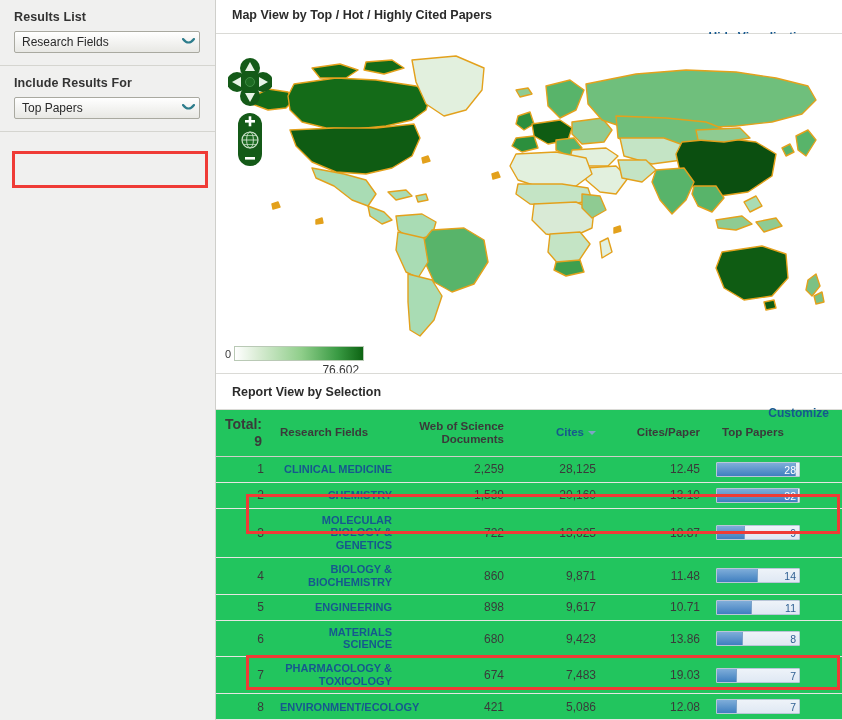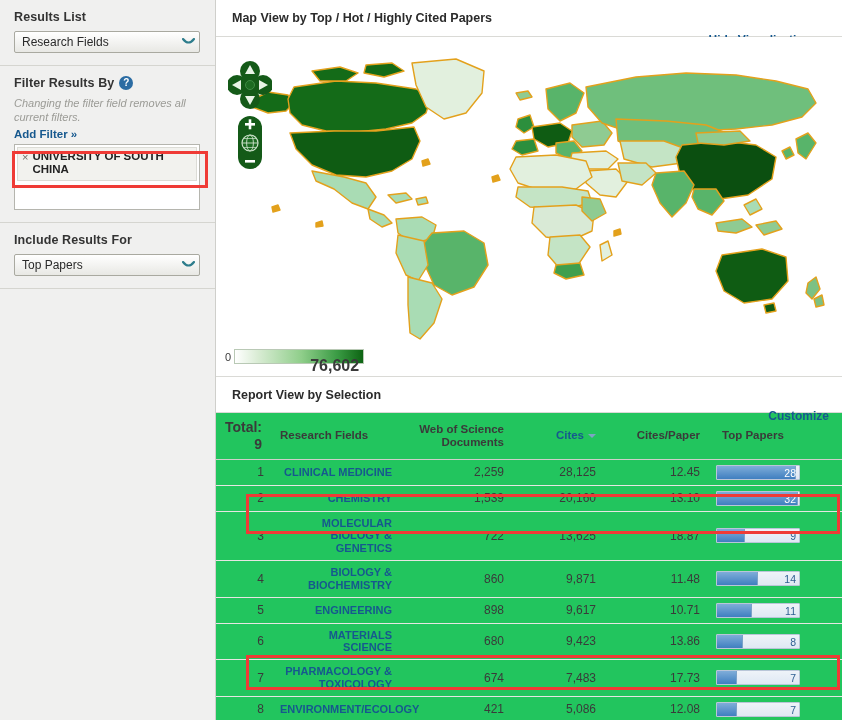--- a/index.html
+++ b/index.html
@@ -4,21 +4,21 @@
 <style>
   * { box-sizing: border-box; margin: 0; padding: 0; }
   html, body {
     width: 842px; height: 720px;
     font-family: "Liberation Sans", sans-serif;
     font-size: 12px;
     background: #ffffff;
     color: #333333;
     overflow: hidden;
   }
-  #app { position: relative; width: 842px; height: 720px; display: flex; }
+  #app { position: relative; width: 842px; height: 720px; display: flex; align-items: flex-end; }
 
   
   #sidebar {
     width: 216px; height: 720px;
     background: #f0f0ef;
     border-right: 1px solid #cfcfcb;
     flex: 0 0 216px;
     position: relative;
   }
   .side-sec { padding: 10px 14px 12px 14px; }
@@ -127,22 +127,22 @@
     position: absolute; left: 9px; bottom: 12px;
     display: flex; align-items: center;
   }
   .legend-bar {
     width: 130px; height: 15px;
     background: linear-gradient(to right, #ffffff 0%, #d9ecd4 18%, #8fce8a 52%, #3a9b44 80%, #0d6413 100%);
     border: 1px solid #b9c9b5;
     position: relative;
   }
   .legend-hi {
-    position: absolute; right: 4px; top: 8px; height: 15px; line-height: 15px;
-    font-size: 16px; color: #3a3a3a; font-weight: bold;
+    position: absolute; right: 4px; top: 16px; height: 15px; line-height: 15px;
+    font-size: 12px; color: #3a3a3a; font-weight: normal;
   }
   .legend-0 { font-size: 11px; color: #3a3a3a; margin-right: 3px; }
 
   
   #report { border-top: 1px solid #dadad6; }
   table.rpt { width: 100%; border-collapse: collapse; table-layout: fixed; }
   table.rpt th {
     font-size: 11.5px; font-weight: bold; color: #3a3a3a;
     vertical-align: middle; padding: 6px 8px;
     border-bottom: 1px solid #cfcfca;
@@ -223,35 +223,20 @@
       <div class="sel-wrap">
         <div class="sel">Research Fields</div>
         <span class="sel-arrow">
           <svg width="13" height="9" viewBox="0 0 13 9">
               <path d="M1 1 Q6.5 8 12 1" stroke="#2e7d8c" stroke-width="2.2" fill="none" stroke-linecap="round"></path>
             </svg>
         </span>
       </div>
     </div>
 
-    <div class="side-sec bordered">
-      <div class="side-h inline">
-        <span>Filter Results By</span>
-        <span class="helpicon">?</span>
-      </div>
-      <div class="hint">Changing the filter field removes all current filters.</div>
-      <a class="addfilter">Add Filter »</a>
-      <div class="filterbox">
-        <div class="chip">
-          <span class="chip-x">×</span>
-          <span>UNIVERSITY OF SOUTH CHINA</span>
-        </div>
-        <div class="chip-empty"></div>
-      </div>
-    </div>
 
     <div class="side-sec bordered">
       <div class="side-h">Include Results For</div>
       <div class="sel-wrap">
         <div class="sel">Top Papers</div>
         <span class="sel-arrow">
           <svg width="13" height="9" viewBox="0 0 13 9">
               <path d="M1 1 Q6.5 8 12 1" stroke="#2e7d8c" stroke-width="2.2" fill="none" stroke-linecap="round"></path>
             </svg>
         </span>
@@ -503,21 +488,21 @@
                 <div class="bar-fill" style="width: 32%;"></div>
                 <span class="bar-num">8</span>
               </div>
             </td>
           </tr>
           <tr>
             <td class="c-rank">7</td>
             <td class="c-name"><a class="fieldlink">PHARMACOLOGY &amp; TOXICOLOGY</a></td>
             <td class="c-wos">674</td>
             <td class="c-cit">7,483</td>
-            <td class="c-cp">17.73</td>
+            <td class="c-cp">19.03</td>
             <td class="c-top">
               <div class="bar">
                 <div class="bar-fill" style="width: 24%;"></div>
                 <span class="bar-num">7</span>
               </div>
             </td>
           </tr>
           <tr>
             <td class="c-rank">8</td>
             <td class="c-name"><a class="fieldlink">ENVIRONMENT/ECOLOGY</a></td>

